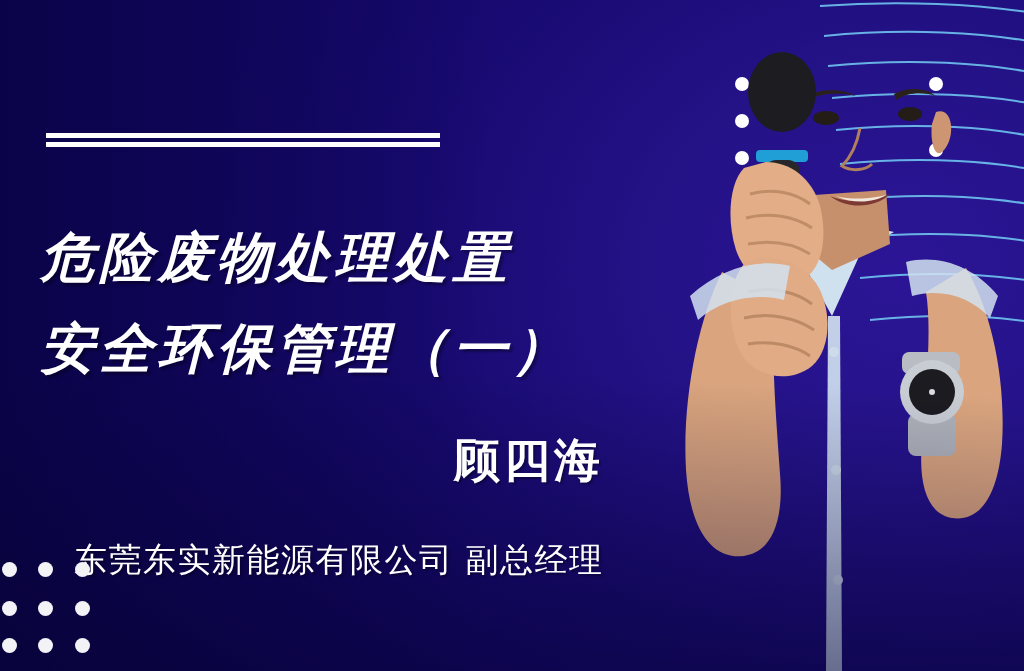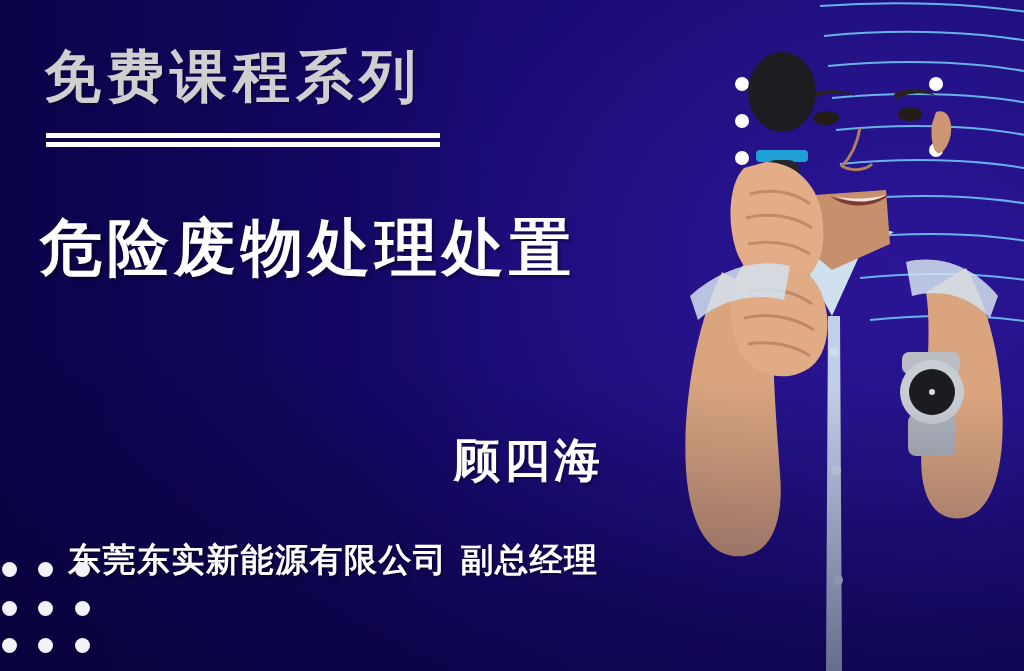--- a/index.html
+++ b/index.html
@@ -69,51 +69,52 @@
     width: 100%;
   }
   .rule-bar + .rule-bar {
     margin-top: 4px;
   }
 
   
   .main-title {
     position: absolute;
     left: 40px;
-    top: 196px;
+    top: 212px;
     color: #ffffff;
-    font-size: 62px;
+    font-size: 54px;
     font-weight: bold;
     letter-spacing: 5px;
     line-height: 1.68;
     text-shadow: 3px 3px 2px rgba(0,0,0,0.30);
     white-space: nowrap;
+    font-style: italic;
   }
   .main-title .tline { display: block; }
 
   
   .speaker-name {
     position: absolute;
     left: 428px;
     top: 430px;
     color: #ffffff;
     font-size: 46px;
     font-weight: bold;
     letter-spacing: 4px;
     text-shadow: 2px 2px 2px rgba(0,0,0,0.33);
     white-space: nowrap;
     margin-left: 26px;
   }
   .speaker-affil {
     position: absolute;
-    left: 68px;
+    left: 74px;
     top: 538px;
     color: #ffffff;
     font-size: 33px;
-    font-weight: bold;
+    font-weight: normal;
     letter-spacing: 1.5px;
     text-shadow: 2px 2px 2px rgba(0,0,0,0.35);
     white-space: nowrap;
   }
 
   
   .dot-grid {
     position: absolute;
     left: 0;
     top: 556px;
@@ -333,29 +334,29 @@
         <circle cx="338" cy="392" r="3" fill="#d8dce2"></circle>
       </g>
 
       <path d="M 96 296 C 126 268 164 258 196 266 L 190 300 C 160 292 126 300 104 320 Z" fill="#d2e2f0" opacity="0.85"></path>
       <path d="M 404 296 C 380 266 344 254 312 262 L 318 296 C 346 288 376 296 396 318 Z" fill="#d2e2f0" opacity="0.85"></path>
     </svg>
   </div>
 
   <div class="bg-dark-bottom"></div>
 
-  <div class="header-label">免费课程系列</div>
 
   <div class="rule-group">
     <div class="rule-bar"></div>
     <div class="rule-bar"></div>
   </div>
 
   <div class="main-title">
     <span class="tline">危险废物处理处置</span>
+    <span class="tline">安全环保管理（一）</span>
   </div>
 
   <div class="speaker-name">顾四海</div>
   <div class="speaker-affil">东莞东实新能源有限公司 副总经理</div>
 
   <div class="dot-grid">
       <div class="dot" style="left: 2px; top: 6px;"></div>
       <div class="dot" style="left: 38px; top: 6px;"></div>
       <div class="dot" style="left: 75px; top: 6px;"></div>
       <div class="dot" style="left: 2px; top: 45px;"></div>

